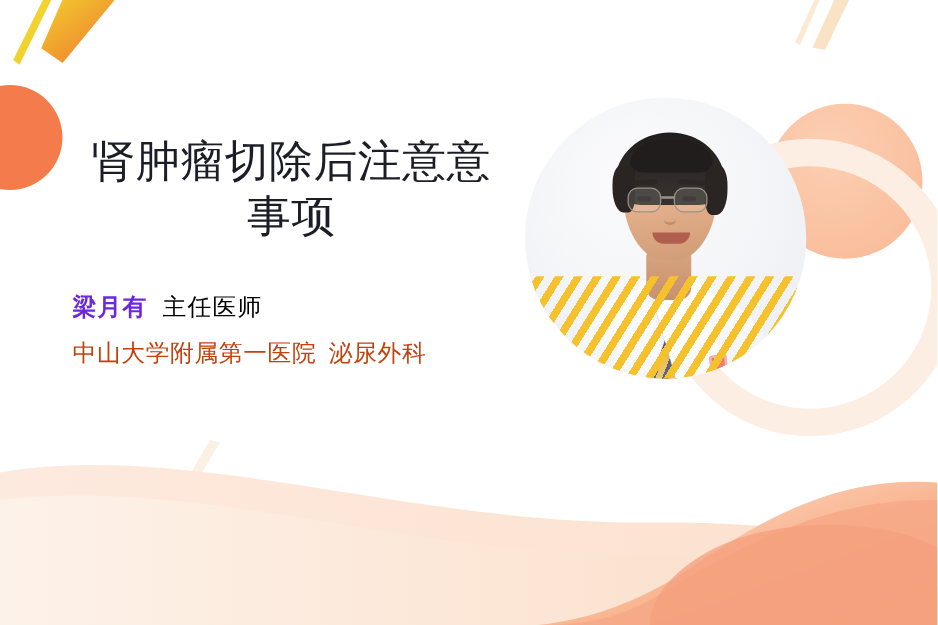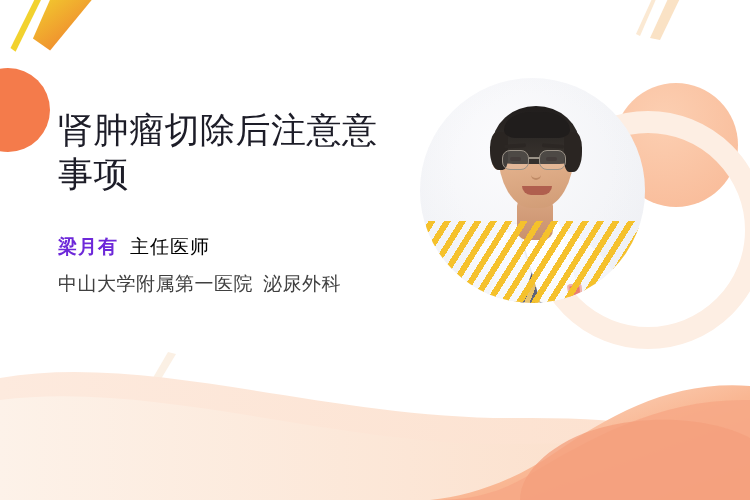--- a/index.html
+++ b/index.html
@@ -27,20 +27,21 @@
     z-index:5;
   }
   .title {
     font-size:35px;
     line-height:44px;
     letter-spacing:0.5px;
     color:#1d1d28;
     font-weight:400;
     white-space:pre-line;
     width:350px;
+    text-align:center;
   }
   .doc-line1 {
     margin-top:38px;
     font-size:19px;
     line-height:26px;
     white-space:nowrap;
   }
   .doc-name {
     color:#6d28d9;
     font-weight:700;
@@ -49,21 +50,21 @@
   .doc-title {
     color:#000000;
     font-weight:400;
     letter-spacing:1px;
     margin-left:12px;
   }
   .doc-line2 {
     margin-top:11px;
     font-size:19px;
     line-height:26px;
-    color:#404040;
+    color:#c2410c;
     letter-spacing:0.5px;
     white-space:nowrap;
   }
   .doc-dept { margin-left:10px; }
 
   
   .portrait-wrap {
     position:absolute;
     left:420px; top:78px;
     width:225px; height:225px;

